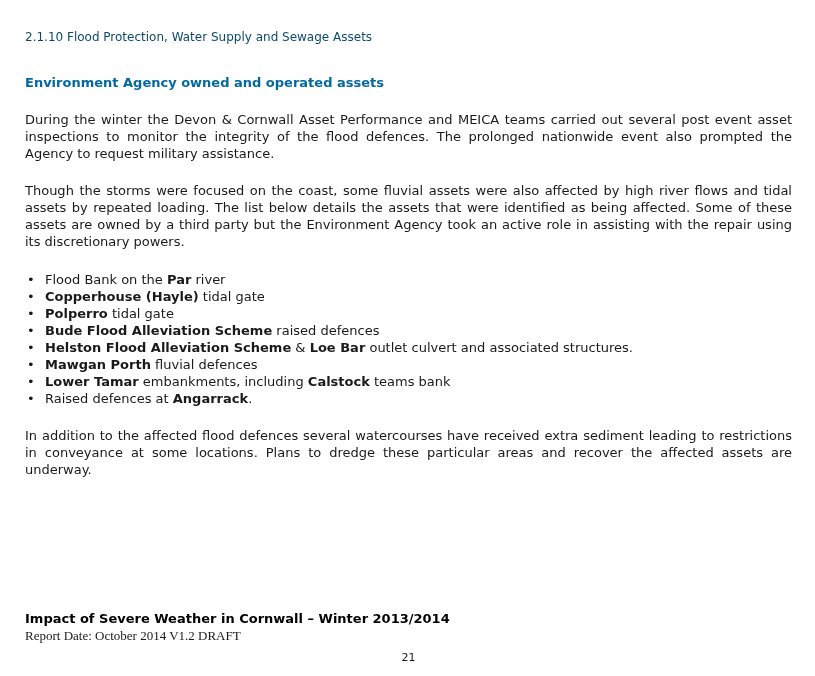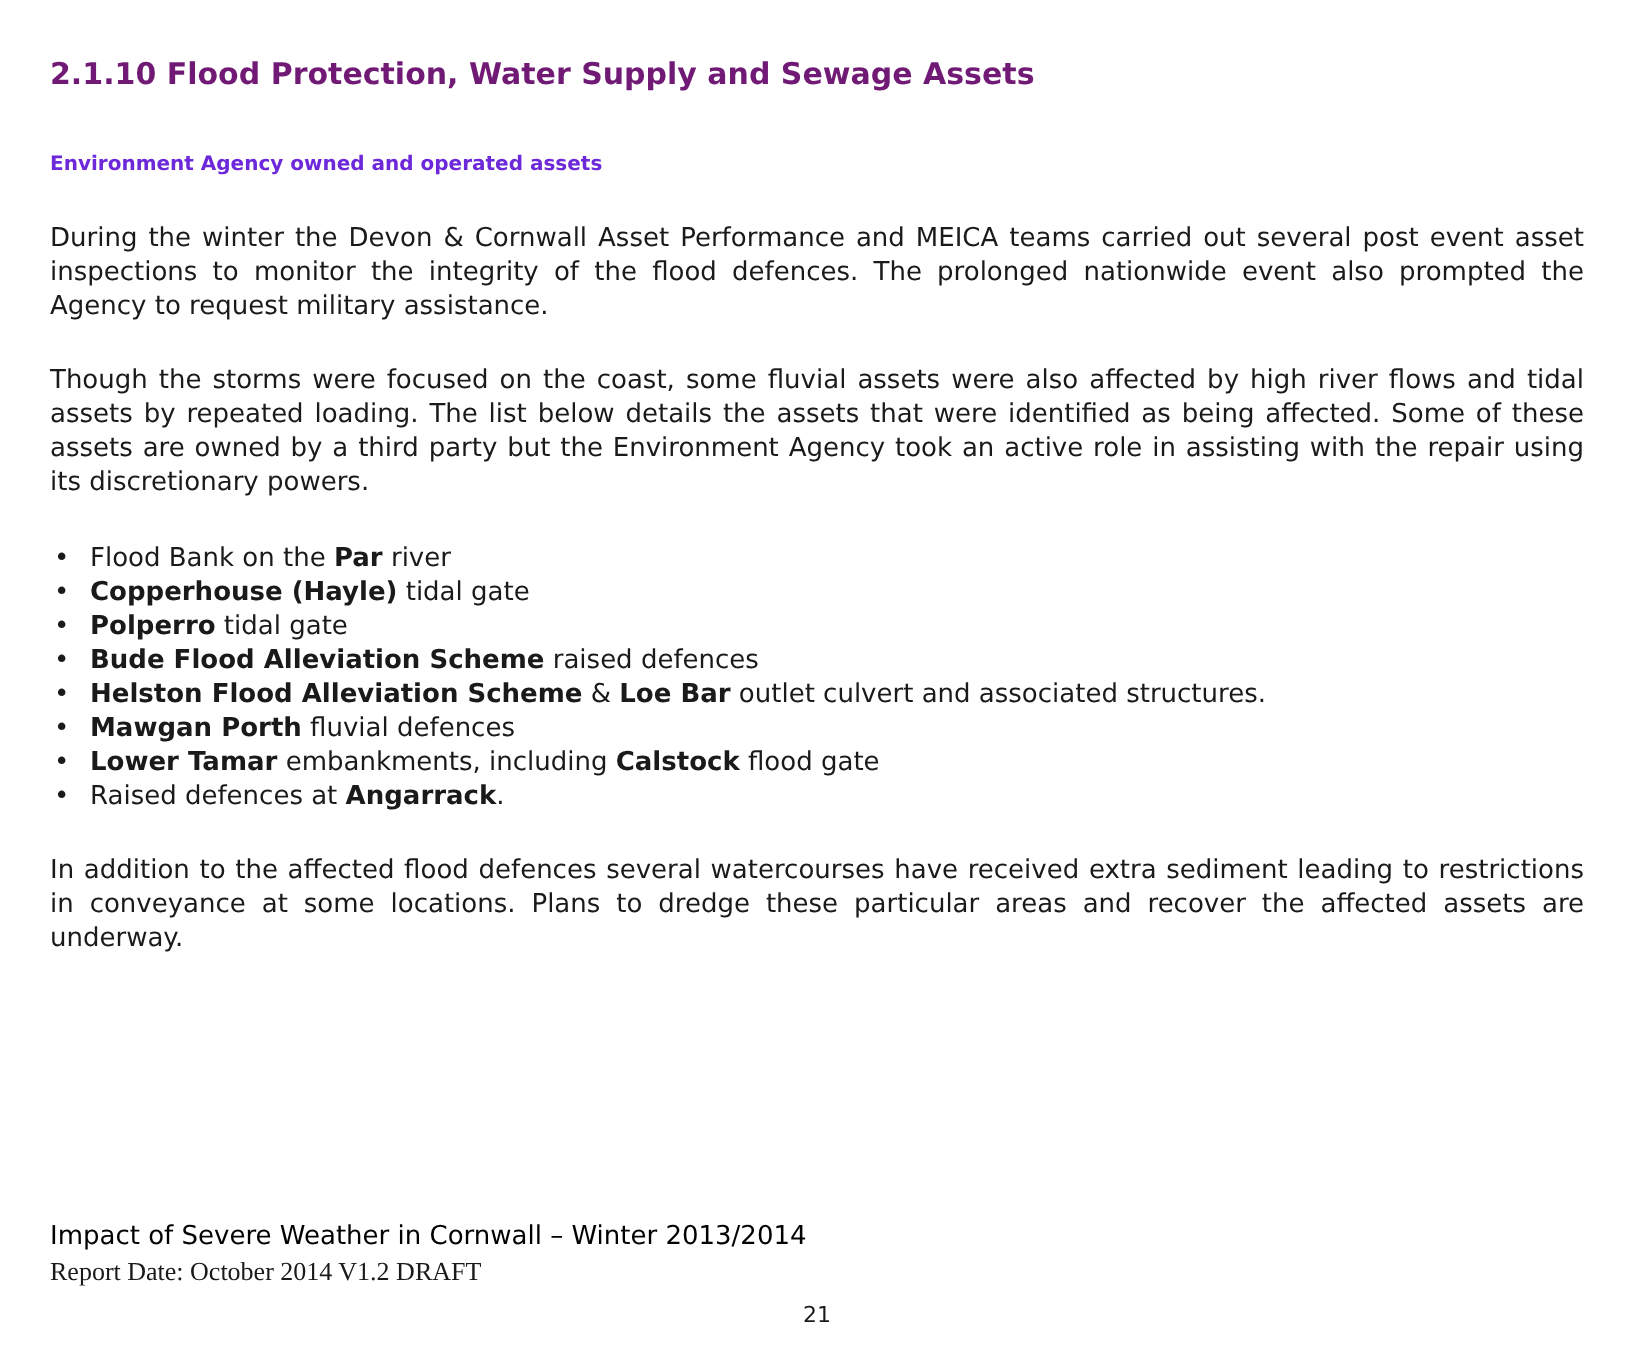--- a/index.html
+++ b/index.html
@@ -14,31 +14,31 @@
   .page {
     position: relative;
     width: 815px;
     height: 676px;
     box-sizing: border-box;
     padding: 29px 23px 0 25px;
     background: #ffffff;
   }
   .section-heading {
     margin: 0;
-    font-size: 15px;
+    font-size: 12px;
     line-height: 17px;
-    font-weight: bold;
-    color: #701a75;
+    font-weight: normal;
+    color: #0c4a6e;
   }
   .sub-heading {
     margin: 29px 0 0 0;
-    font-size: 10px;
+    font-size: 13px;
     line-height: 16px;
     font-weight: bold;
-    color: #6d28d9;
+    color: #0369a1;
   }
   .para {
     margin: 20px 0 0 0;
     font-size: 13px;
     line-height: 17px;
     text-align: justify;
   }
   .asset-list {
     margin: 21px 0 0 0;
     padding: 0;
@@ -61,21 +61,21 @@
   .b { font-weight: bold; }
   .footer {
     position: absolute;
     left: 25px;
     right: 23px;
     top: 610px;
   }
   .footer-title {
     font-size: 13px;
     line-height: 17px;
-    font-weight: normal;
+    font-weight: bold;
     color: #000000;
   }
   .footer-date {
     font-size: 13px;
     line-height: 17px;
     font-family: Liberation Serif, serif;
   }
   .page-number {
     text-align: center;
     font-size: 11px;
@@ -96,21 +96,21 @@
 
   <p class="para">Though the storms were focused on the coast, some fluvial assets were also affected by high river flows and tidal assets by repeated loading. The list below details the assets that were identified as being affected. Some of these assets are owned by a third party but the Environment Agency took an active role in assisting with the repair using its discretionary powers.</p>
 
   <ul class="asset-list" id="asset-list">
       <li><span>Flood Bank on the </span><span class="b">Par</span><span> river</span></li>
       <li><span class="b">Copperhouse (Hayle)</span><span> tidal gate</span></li>
       <li><span class="b">Polperro</span><span> tidal gate</span></li>
       <li><span class="b">Bude Flood Alleviation Scheme</span><span> raised defences</span></li>
       <li><span class="b">Helston Flood Alleviation Scheme</span><span> &amp; </span><span class="b">Loe Bar</span><span> outlet culvert and associated structures.</span></li>
       <li><span class="b">Mawgan Porth</span><span> fluvial defences</span></li>
-      <li><span class="b">Lower Tamar</span><span> embankments, including </span><span class="b">Calstock</span><span> flood gate</span></li>
+      <li><span class="b">Lower Tamar</span><span> embankments, including </span><span class="b">Calstock</span><span> teams bank</span></li>
       <li><span>Raised defences at </span><span class="b">Angarrack</span><span>.</span></li>
     </ul>
 
   <p class="para">In addition to the affected flood defences several watercourses have received extra sediment leading to restrictions in conveyance at some locations. Plans to dredge these particular areas and recover the affected assets are underway.</p>
 
   <div class="footer">
     <div class="footer-title">Impact of Severe Weather in Cornwall – Winter 2013/2014</div>
     <div class="footer-date">Report Date: October 2014 V1.2 DRAFT</div>
     <div class="page-number">21</div>
   </div>

